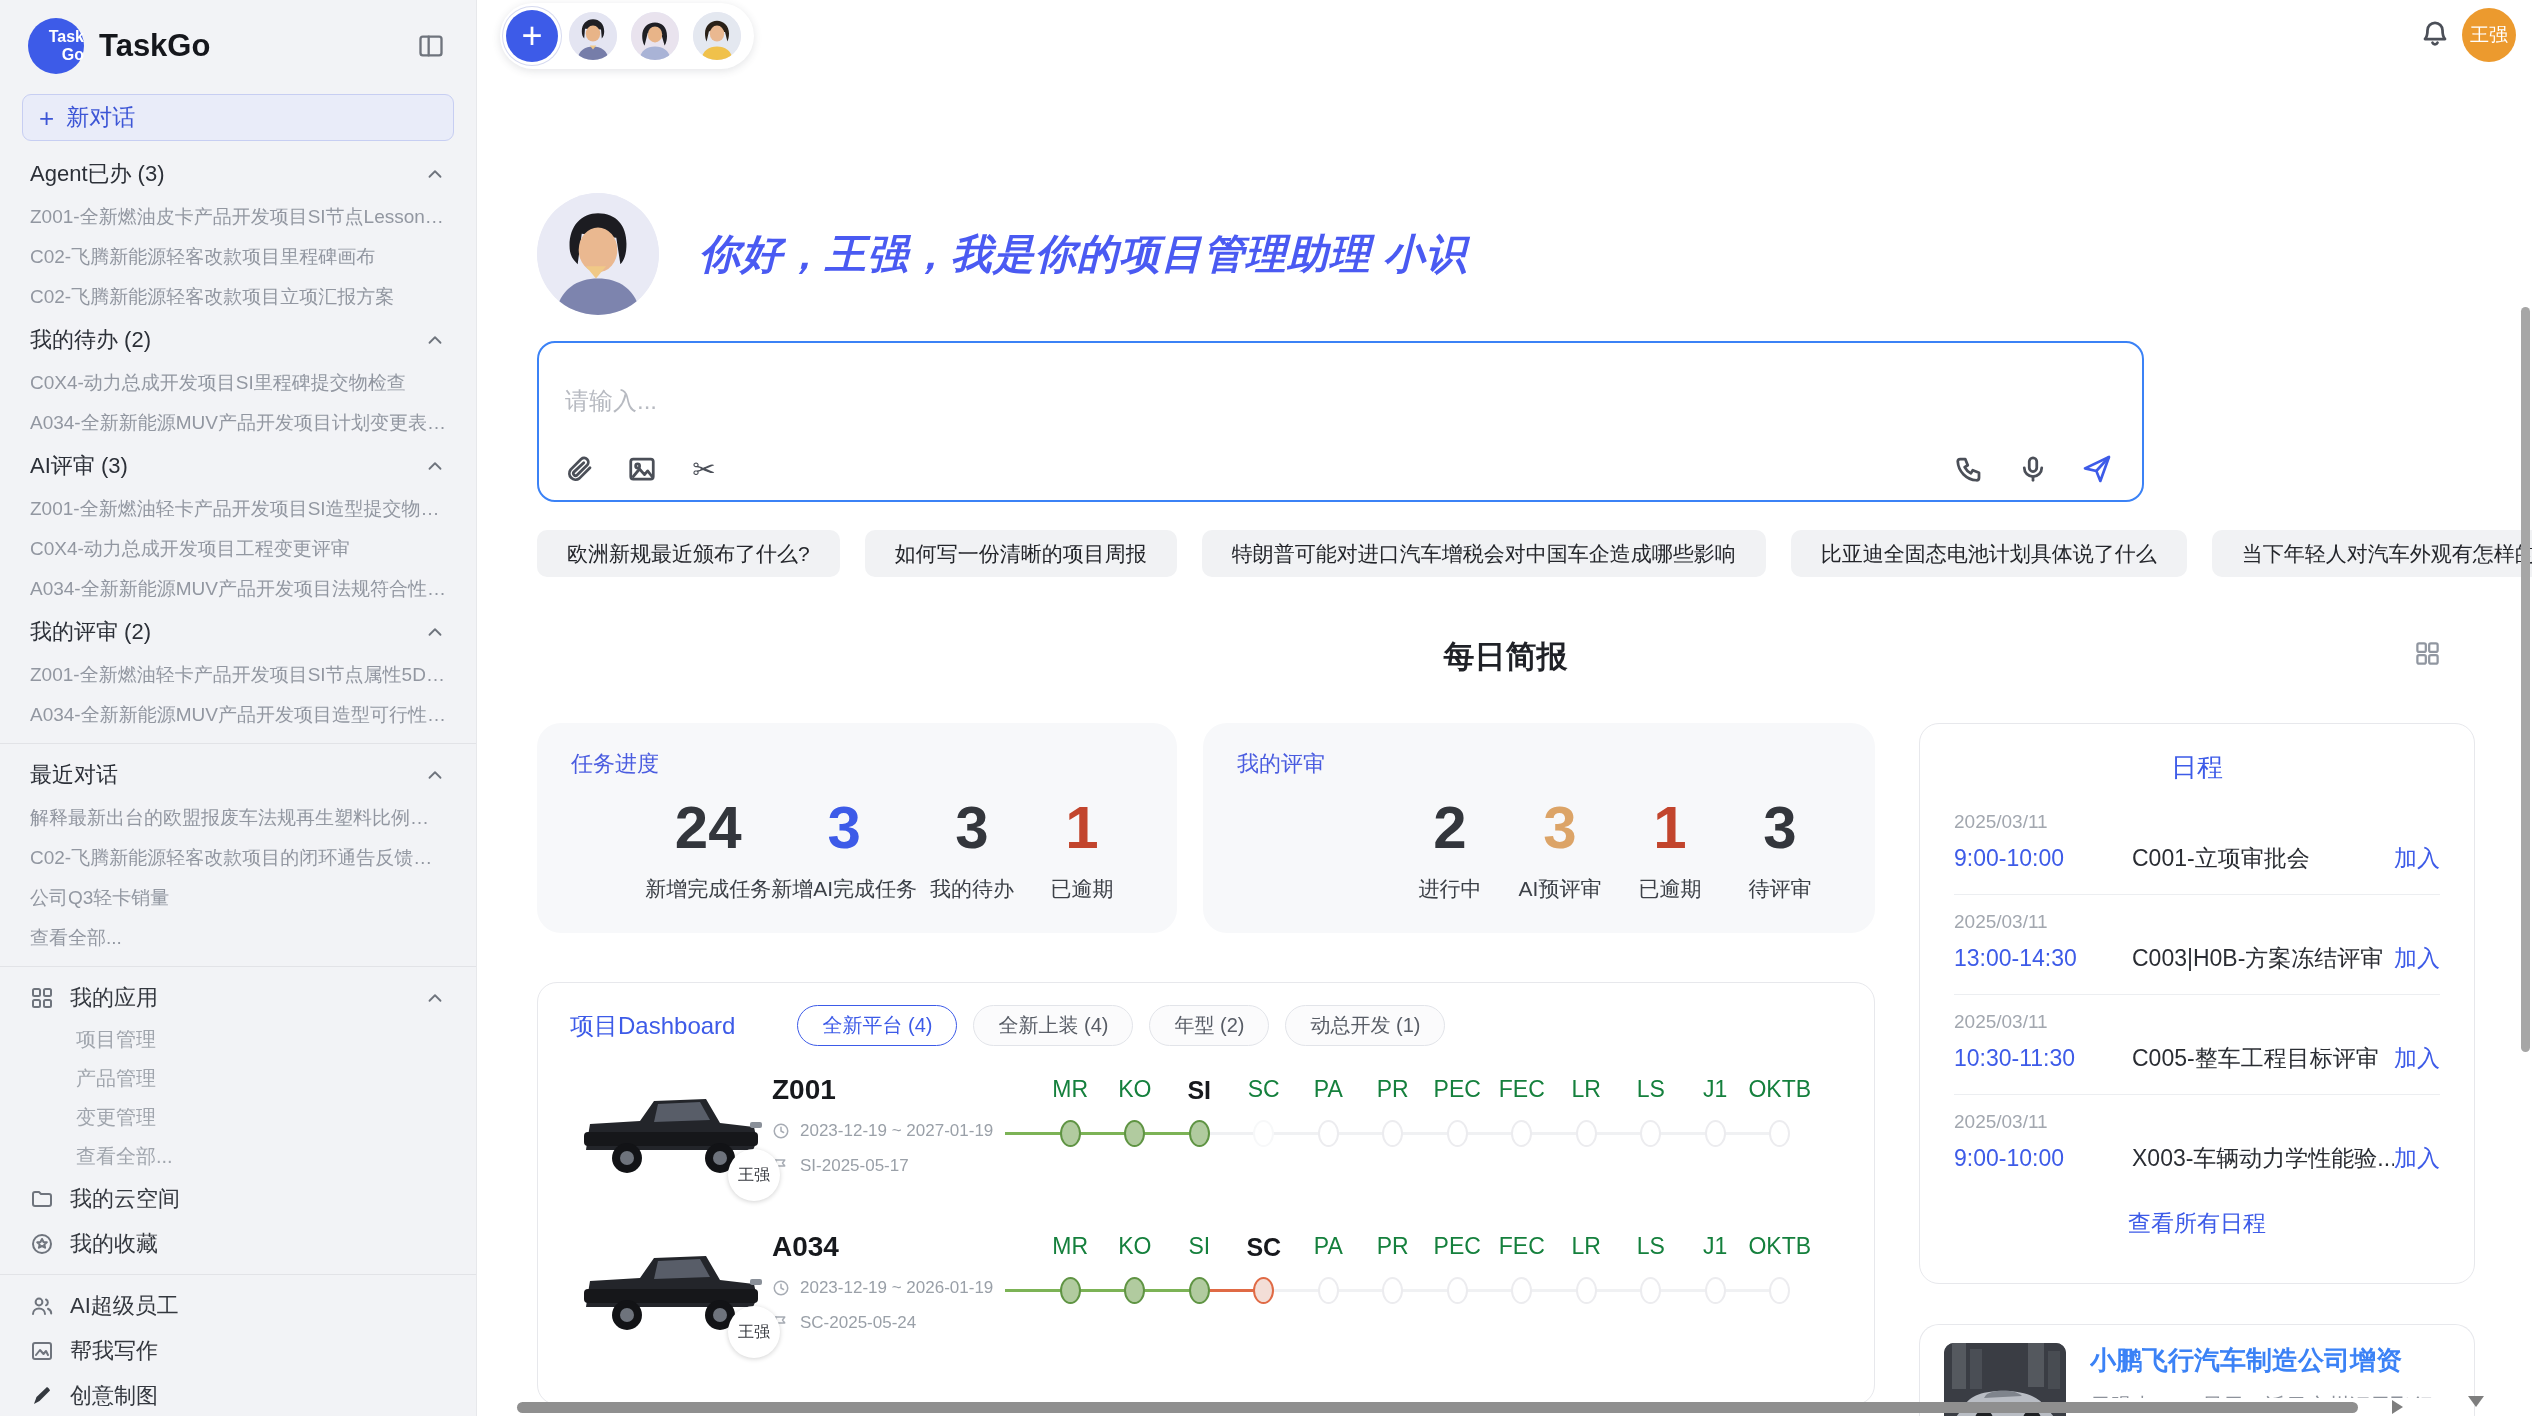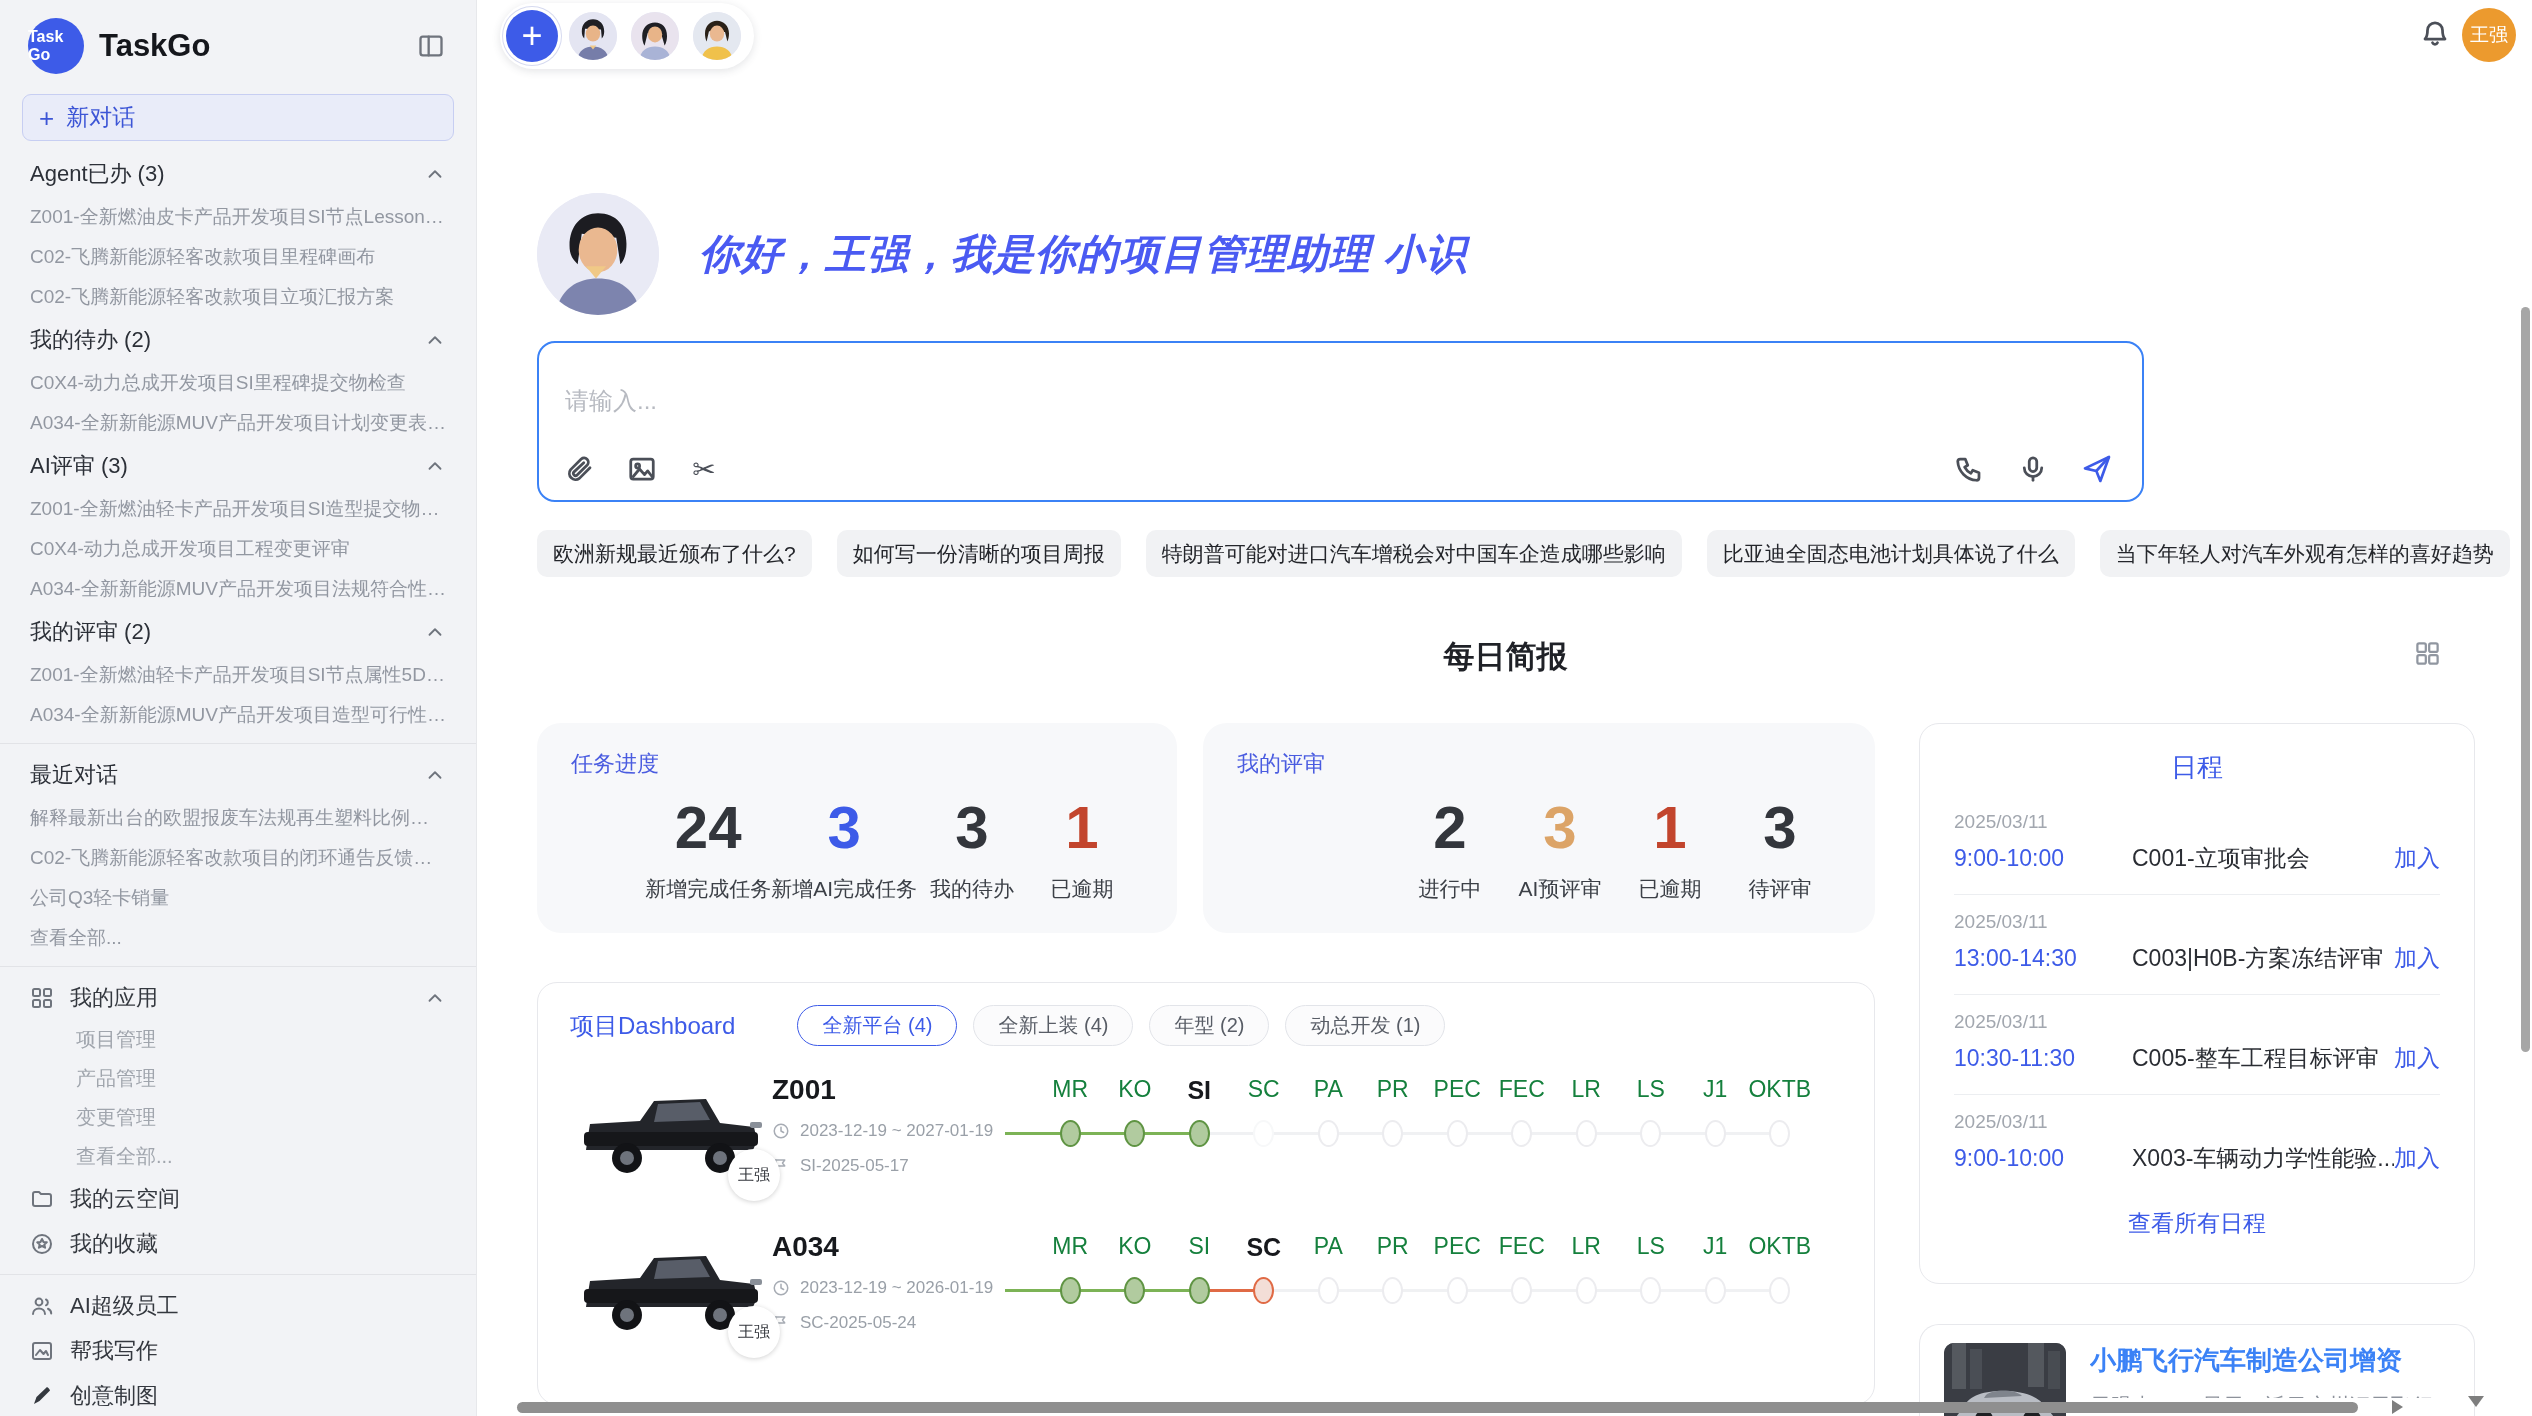--- a/index.html
+++ b/index.html
@@ -5,21 +5,21 @@
   * { box-sizing: border-box; margin: 0; padding: 0; }
   html,body { width:2532px; height:1416px; overflow:hidden; background:#fff;
     font-family:"Liberation Sans", sans-serif; }
   .page { position:relative; width:2532px; height:1416px; background:#fff; overflow:hidden; }
 
   
   .sidebar { position:absolute; left:0; top:0; width:477px; height:1416px;
     background:#f2f3f6; border-right:1px solid #e7e8eb; overflow:hidden; }
   .side-header { display:flex; align-items:center; height:92px; padding:0 28px; }
   .logo { width:56px; height:56px; border-radius:50%; background:#3d5be8; color:#fff;
-    display:flex; flex-direction:column; align-items:flex-start; justify-content:center;
+    display:flex; flex-direction:column; align-items:flex-end; justify-content:center;
     font-size:16px; font-weight:bold; line-height:1.1; flex:none; }
   .app-title { font-size:31px; font-weight:bold; color:#15171c; margin-left:15px; flex:1; }
   .icon-btn { width:34px; height:34px; display:flex; align-items:center; justify-content:center; cursor:pointer; }
   .new-chat { margin:2px 22px 10px; height:47px; border:1px solid #c7cef2; background:#e9ecf9;
     border-radius:9px; display:flex; align-items:center; gap:12px; padding:0 16px;
     color:#3d56d6; font-size:23px; cursor:pointer; }
   .plus-sm { font-size:26px; line-height:1; color:#3d56d6; }
   .side-sec-hd { display:flex; align-items:center; justify-content:space-between;
     height:46px; padding:0 30px; font-size:22px; color:#2c3038; }
   .side-item { height:40px; line-height:40px; padding:0 30px; font-size:19px; color:#9297a1;
@@ -58,21 +58,21 @@
     font-size:24px; color:#2a2d33; font-family:"Liberation Sans",sans-serif; }
   .inputbox input::placeholder { color:#b7bac1; }
   .in-icons-l { position:absolute; left:24px; bottom:14px; display:flex; gap:28px; align-items:center; }
   .in-icons-r { position:absolute; right:28px; bottom:14px; display:flex; gap:30px; align-items:center; }
   .in-ic { width:34px; height:34px; display:flex; align-items:center; justify-content:center; cursor:pointer; }
   .scissor-glyph { font-size:28px; color:#4b4f58; }
 
   
   .chips { position:absolute; left:537px; top:530px; width:1960px; display:flex; gap:25px; }
   .chip { height:47px; background:#f1f2f4; border-radius:10px; display:flex; align-items:center;
-    padding:0 16px; font-size:21px; color:#24262b; white-space:nowrap; cursor:pointer; }
+    padding:0 30px; font-size:21px; color:#24262b; white-space:nowrap; cursor:pointer; }
 
   
   .brief-title { position:absolute; left:537px; top:636px; width:1937px; text-align:center;
     font-size:31px; font-weight:bold; color:#1f2127; }
   .brief-grid { position:absolute; left:2414px; top:640px; cursor:pointer; }
 
   .stat-card { position:absolute; top:723px; height:210px; background:#f7f8fa; border-radius:24px;
     padding:26px 34px; }
   .card-tasks { left:537px; width:640px; }
   .card-reviews { left:1203px; width:672px; }

